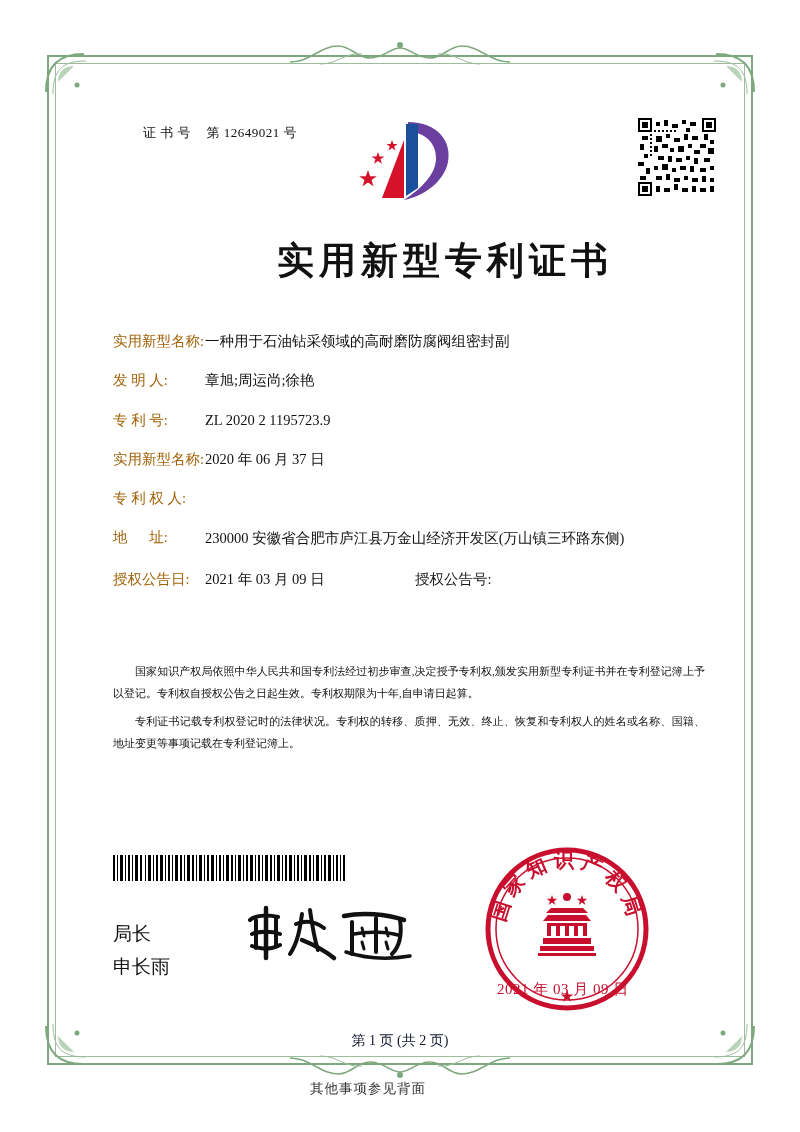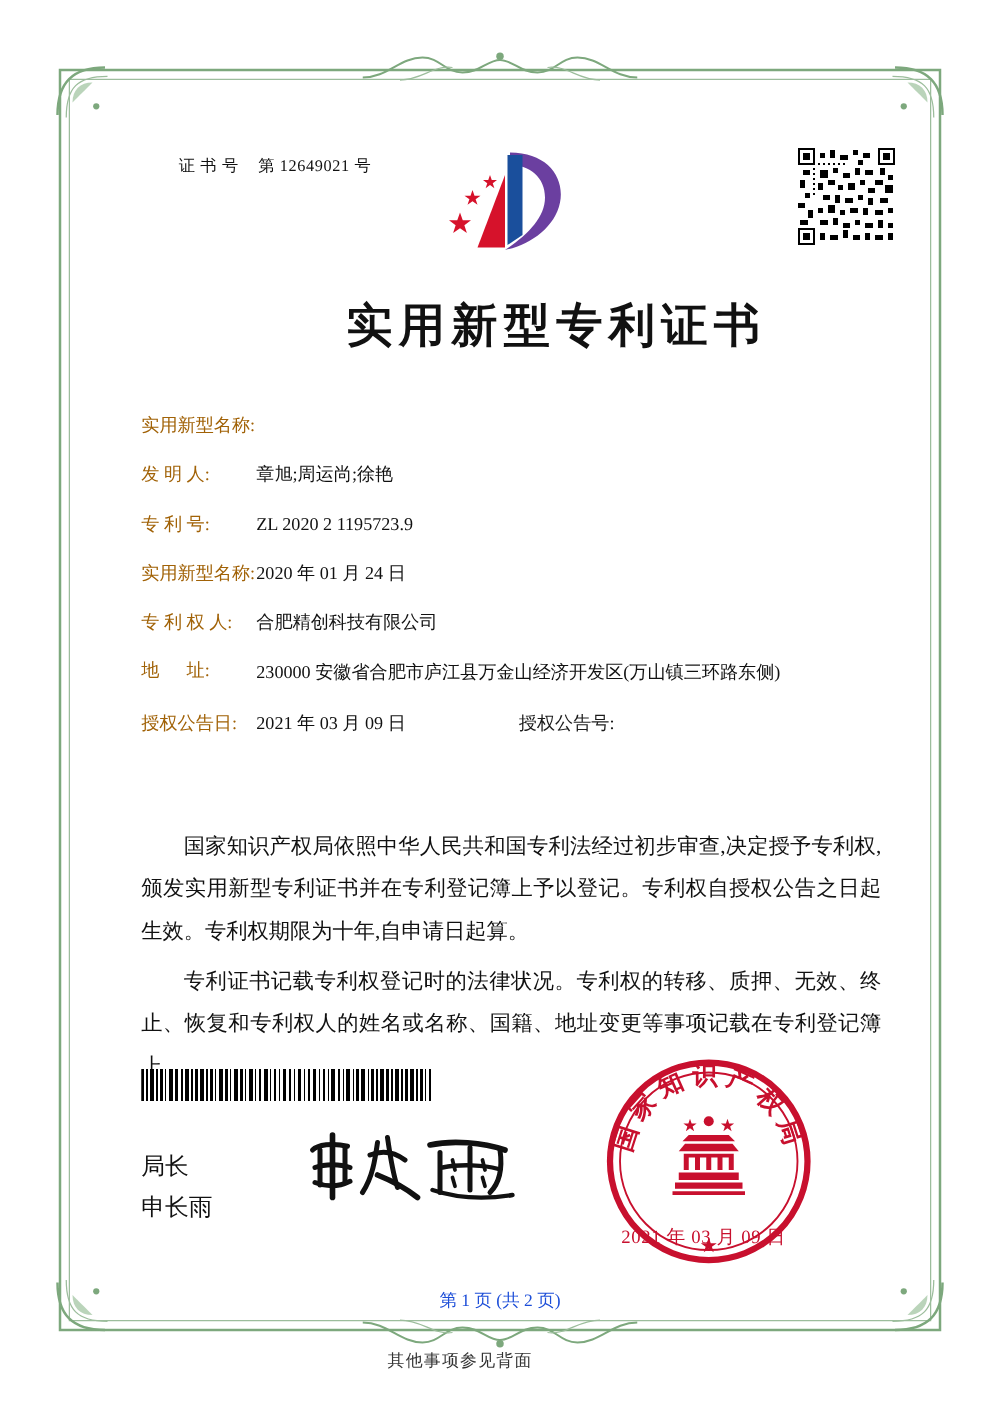--- a/index.html
+++ b/index.html
@@ -136,21 +136,21 @@
     white-space: pre;
   }
   .row .value2 { flex: 1; }
 
   
   .paras {
     position: absolute;
     left: 113px;
     top: 660px;
     width: 592px;
-    font-size: 17px;
+    font-size: 11px;
     line-height: 2.0;
     text-align: justify;
     color: #111;
   }
   .paras p {
     margin: 0 0 6px 0;
     text-indent: 2em;
   }
 
   
@@ -198,21 +198,21 @@
   }
 
   
   .page-no {
     position: absolute;
     left: 0;
     top: 1032px;
     width: 800px;
     text-align: center;
     font-size: 14px;
-    color: #1d4ed8;
+    color: #0f172a;
   }
   .back-note {
     position: absolute;
     left: 0;
     top: 1080px;
     width: 736px;
     text-align: center;
     font-size: 13.5px;
     color: #333;
     letter-spacing: 1px;
@@ -384,40 +384,40 @@
     </g>
   </svg>
 </div>
 
 <div class="title">实用新型专利证书</div>
 
 <div class="fields">
 
   <div class="row">
     <div class="label">实用新型名称:</div>
+    <div class="value">一种用于石油钻采领域的高耐磨防腐阀组密封副</div>
   </div>
 
   <div class="row">
     <div class="label">发 明 人:</div>
     <div class="value">章旭;周运尚;徐艳</div>
   </div>
 
   <div class="row">
     <div class="label">专 利 号:</div>
     <div class="value">ZL 2020 2 1195723.9</div>
   </div>
 
   <div class="row">
     <div class="label">实用新型名称:</div>
-    <div class="value">2020 年 01 月 24 日</div>
+    <div class="value">2020 年 06 月 37 日</div>
   </div>
 
   <div class="row">
     <div class="label">专 利 权 人:</div>
-    <div class="value">合肥精创科技有限公司</div>
   </div>
 
   <div class="row addr">
     <div class="label">地      址:</div>
     <div class="value">230000 安徽省合肥市庐江县万金山经济开发区(万山镇三环路东侧)</div>
   </div>
 
   <div class="row two-col">
     <div class="label">授权公告日:</div>
     <div class="value">2021 年 03 月 09 日</div>

